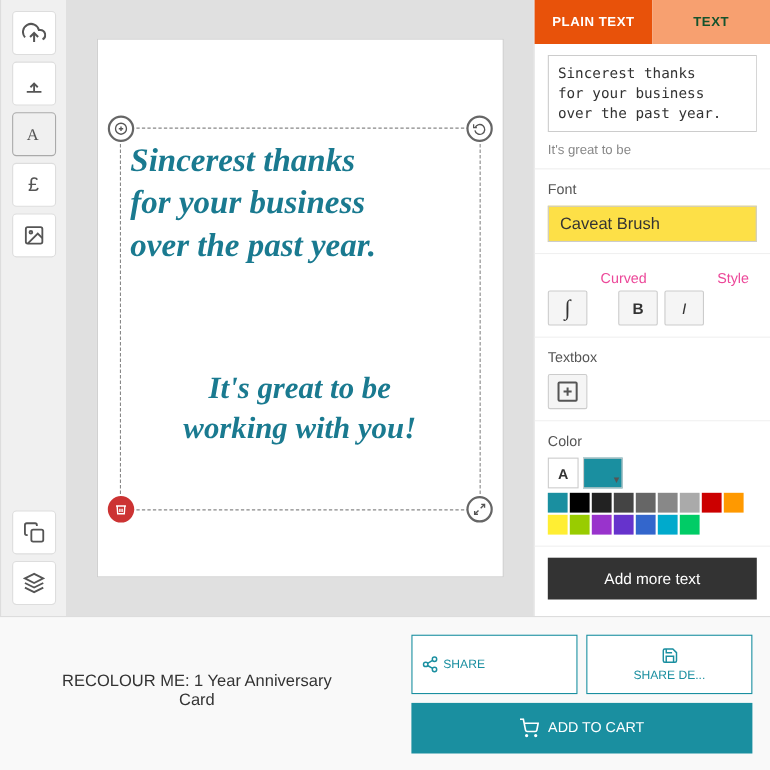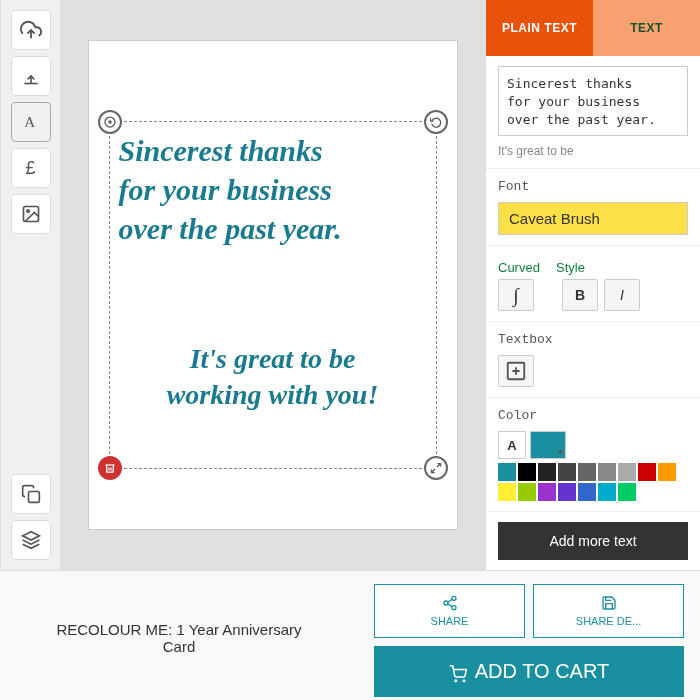--- a/index.html
+++ b/index.html
@@ -143,21 +143,21 @@
       width: 215px;
       background: white;
       border-left: 1px solid #ddd;
       display: flex;
       flex-direction: column;
     }
 
     
     .tab-bar {
       display: flex;
-      height: 56px;
+      height: 40px;
     }
 
     .tab-btn {
       flex: 1;
       display: flex;
       align-items: center;
       justify-content: center;
       font-size: 12px;
       font-weight: bold;
       cursor: pointer;
@@ -201,21 +201,20 @@
     
     .panel-section {
       padding: 10px 12px;
       border-bottom: 1px solid #f0f0f0;
     }
 
     .section-label {
       font-size: 13px;
       color: #555;
       margin-bottom: 8px;
-      font-family: Liberation Mono, monospace;
     }
 
     .font-display {
       border: 1px solid #ccc;
       padding: 7px 10px;
       font-size: 15px;
       color: #333;
       background: #fde047;
       width: 100%;
       cursor: pointer;
@@ -223,22 +222,23 @@
 
     .style-row {
       display: flex;
       gap: 8px;
       align-items: center;
       margin-top: 4px;
     }
 
     .style-label {
       font-size: 13px;
-      color: #15803d;
+      color: #ec4899;
       min-width: 50px;
+      margin-left: 48px;
     }
 
     .style-btn {
       width: 36px;
       height: 32px;
       border: 1px solid #ccc;
       background: #f5f5f5;
       display: flex;
       align-items: center;
       justify-content: center;
@@ -376,21 +376,21 @@
 
     .share-btn {
       flex: 1;
       border: 1px solid #1a8fa0;
       color: #1a8fa0;
       background: white;
       padding: 10px 8px;
       font-size: 11px;
       cursor: pointer;
       display: flex;
-      flex-direction: column;
+      flex-direction: row;
       align-items: center;
       gap: 4px;
     }
 
     .save-btn {
       flex: 1;
       border: 1px solid #1a8fa0;
       color: #1a8fa0;
       background: white;
       padding: 10px 8px;
@@ -400,25 +400,25 @@
       flex-direction: column;
       align-items: center;
       gap: 4px;
     }
 
     .add-to-cart-btn {
       background: #1a8fa0;
       color: white;
       border: none;
       padding: 14px;
-      font-size: 20px;
+      font-size: 13px;
       cursor: pointer;
       width: 100%;
       display: flex;
-      align-items: flex-end;
+      align-items: flex-start;
       justify-content: center;
       gap: 8px;
     }
 
     .color-swatches-container {
       display: flex;
       flex-wrap: wrap;
       gap: 2px;
     }
   </style>

